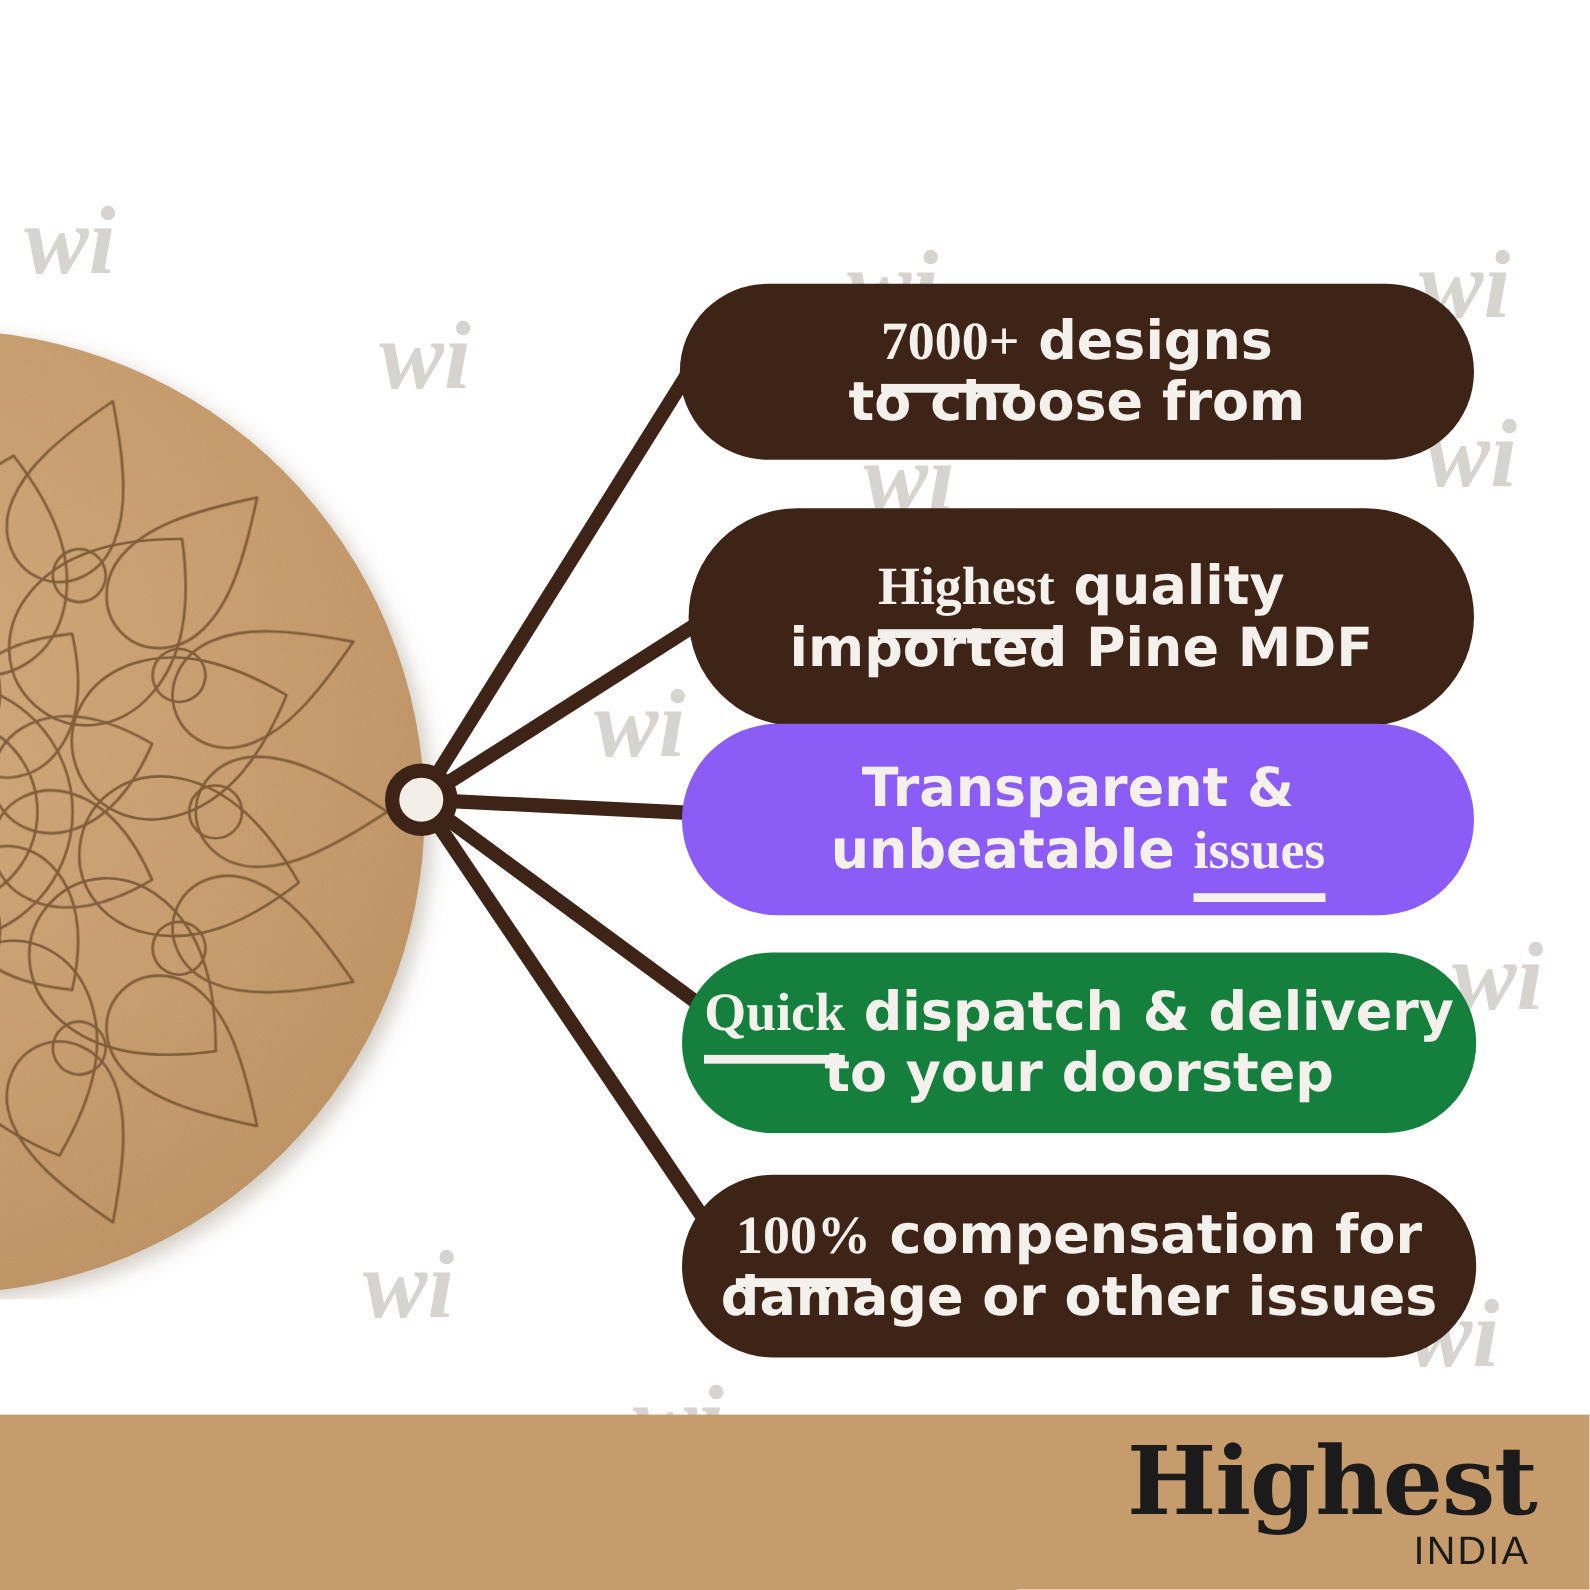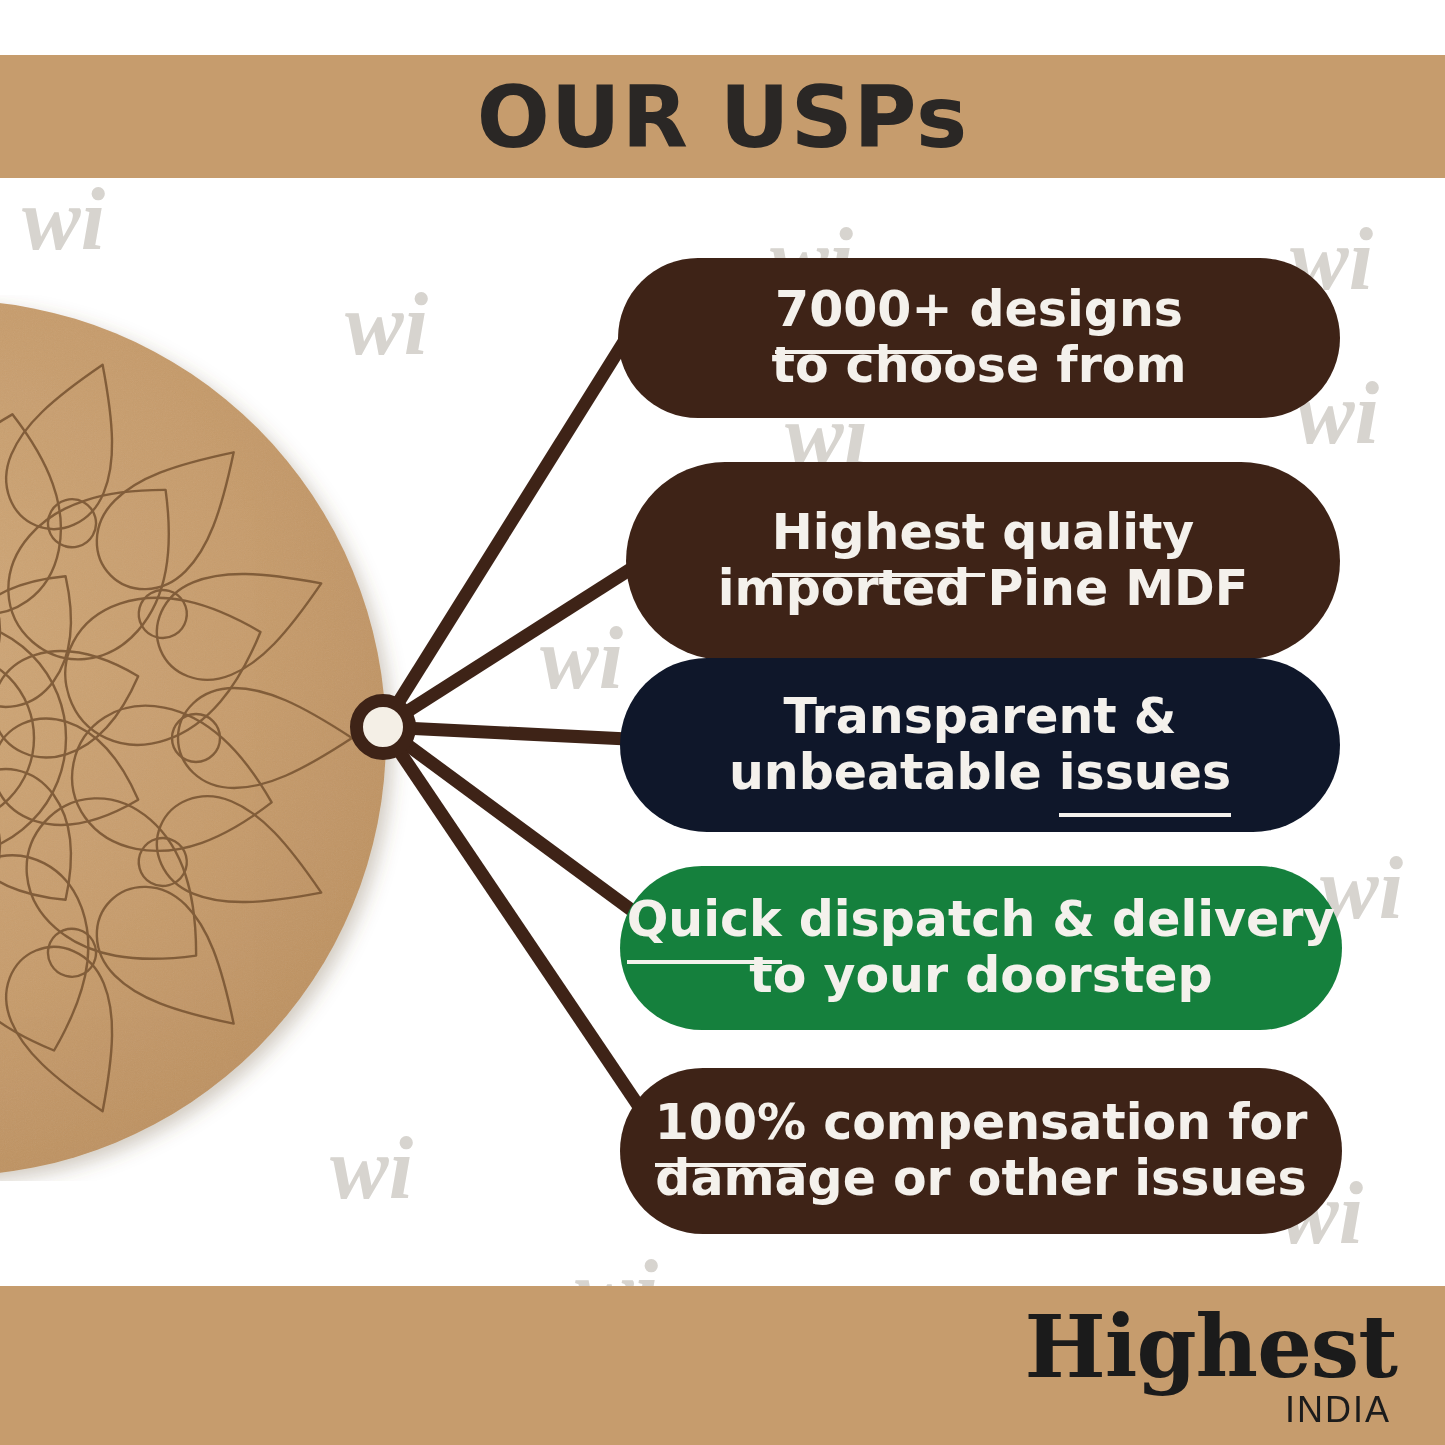--- a/index.html
+++ b/index.html
@@ -116,22 +116,23 @@
     font-family: "DejaVu Sans", sans-serif;
     font-weight: 700;
     box-sizing: border-box;
     padding: 0 26px;
   }
   .pill .line {
     white-space: nowrap;
     line-height: 1.14;
   }
   .u {
-    border-bottom: 4px solid #ec4899;
+    border-bottom: 8px solid #ec4899;
     padding-bottom: 12px;
+    font-family: Liberation Serif, serif;
   }
 
   #pill-1 { left: 618px; top: 258px;  width: 722px; height: 160px; font-size: 49px; }
   #pill-2 { left: 626px; top: 462px;  width: 714px; height: 198px; font-size: 49px; }
   #pill-3 { left: 620px; top: 658px;  width: 720px; height: 174px; font-size: 49px; }
   #pill-4 { left: 620px; top: 866px;  width: 722px; height: 164px; font-size: 49px; }
   #pill-5 { left: 620px; top: 1068px; width: 722px; height: 166px; font-size: 49px; }
 
   
   #hub-node {
@@ -289,38 +290,35 @@
   <div class="pill" id="pill-1" style="background: rgb(62, 35, 23); color: rgb(244, 241, 236);">
     <div class="line"><span class="u" style="border-bottom-color: rgb(244, 241, 236);">7000+</span><span> designs</span></div>
     <div class="line">to choose from</div>
   </div>
 
   <div class="pill" id="pill-2" style="background: rgb(62, 35, 23); color: rgb(244, 241, 236);">
     <div class="line"><span class="u" style="border-bottom-color: rgb(244, 241, 236);">Highest</span><span> quality</span></div>
     <div class="line">imported Pine MDF</div>
   </div>
 
-  <div class="pill" id="pill-3" style="background: #0f172a; color: rgb(244, 241, 236);">
+  <div class="pill" id="pill-3" style="background: #8b5cf6; color: rgb(244, 241, 236);">
     <div class="line">Transparent &amp;</div>
     <div class="line"><span>unbeatable </span><span class="u" style="border-bottom-color: rgb(244, 241, 236);">issues</span></div>
   </div>
 
   <div class="pill" id="pill-4" style="background: #15803d; color: rgb(244, 241, 236);">
     <div class="line"><span class="u" style="border-bottom-color: rgb(244, 241, 236);">Quick</span><span> dispatch &amp; delivery</span></div>
     <div class="line">to your doorstep</div>
   </div>
 
   <div class="pill" id="pill-5" style="background: rgb(62, 35, 23); color: rgb(244, 241, 236);">
     <div class="line"><span class="u" style="border-bottom-color: rgb(244, 241, 236);">100%</span><span> compensation for</span></div>
     <div class="line">damage or other issues</div>
   </div>
 
-  <div id="header-band" style="background: rgb(198, 156, 109);">
-    <div id="header-title" style="color: rgb(42, 39, 37);">OUR USPs</div>
-  </div>
 
   <div id="footer-band" style="background: rgb(198, 156, 109);">
     <div id="brand-logo">
       <span id="brand-word">Highest</span>
       <span id="brand-sub">INDIA</span>
     </div>
   </div>
 
 </div>
 

